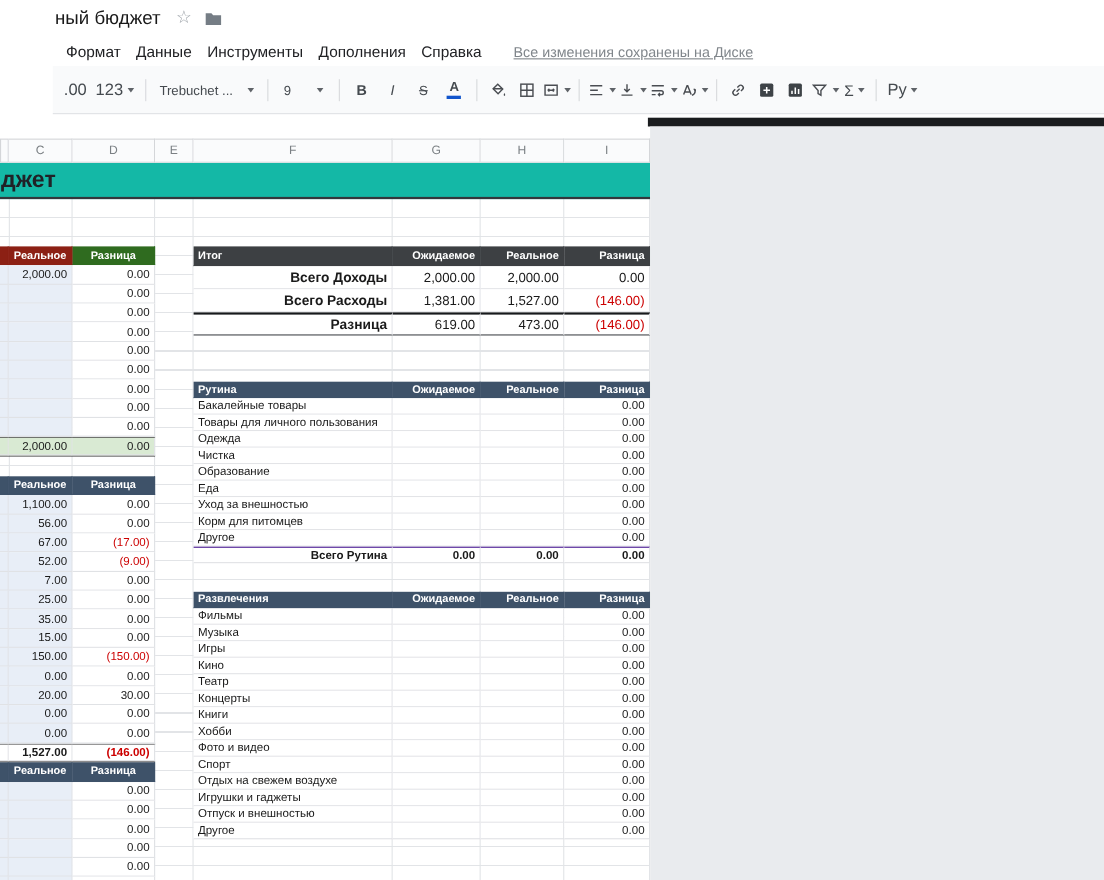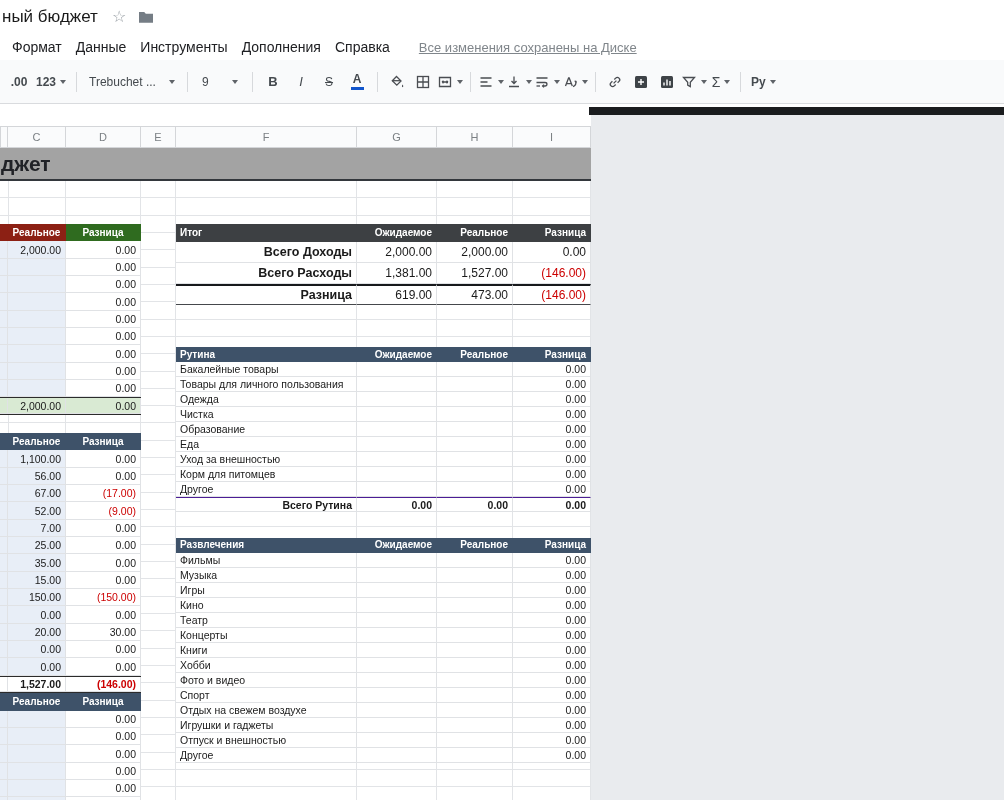--- a/index.html
+++ b/index.html
@@ -1,33 +1,33 @@
 <!DOCTYPE html>
 <html><head>
 <meta charset="utf-8">
 <style>
   * { box-sizing: border-box; margin: 0; padding: 0; }
   body { font-family: "Liberation Sans", sans-serif; }
-  #app { position: relative; width: 1004px; height: 800px; overflow: hidden; background: #fff; }
+  #app { position: relative; width: 1004px; height: 800px; overflow: hidden; background: #fff; padding-left: 48px; }
 
   
   .docbar { height: 34px; display: flex; align-items: center; padding-left: 2px; }
   .doc-title { font-size: 17px; color: #1a1a1a; }
   .star { margin-left: 14px; color: #9aa0a6; font-size: 16px; line-height: 16px; cursor: pointer; }
   .folder { margin-left: 12px; display: flex; align-items: center; cursor: pointer; }
 
   
   .menubar { height: 26px; display: flex; align-items: center; padding-left: 5px; font-size: 14px; color: #202124; }
   .menu-item { padding: 3px 7px; border-radius: 2px; cursor: pointer; white-space: nowrap; }
   .save-status { margin-left: 22px; font-size: 13px; color: #80868b; text-decoration: underline; cursor: pointer; }
 
   
   .toolbar { height: 44px; background: #f9fafb; border-bottom: 1px solid #d9dbde; display: flex; align-items: center; padding-left: 6px; }
   .tbtn { height: 24px; min-width: 24px; display: flex; align-items: center; justify-content: center; margin: 0 1px; border-radius: 2px; color: #454a4f; font-size: 11px; cursor: pointer; }
-  .txt { font-weight: 700; font-size: 12px; padding: 0 3px; }
+  .txt { font-weight: 400; font-size: 15px; padding: 0 3px; }
   .sep { width: 1px; height: 20px; background: #d7d9dc; margin: 0 6px; flex: none; }
   .caret { width: 0; height: 0; border-left: 3.5px solid transparent; border-right: 3.5px solid transparent; border-top: 4px solid #5f6368; margin-left: 4px; flex: none; }
   .fontbox { width: 96px; justify-content: space-between; padding: 0 5px; font-size: 12px; font-weight: 400; }
   .fontbox span:first-child { overflow: hidden; white-space: nowrap; }
   .sizebox { width: 50px; justify-content: space-between; padding: 0 7px; font-size: 12px; }
   .b { font-weight: 700; font-size: 13px; width: 26px; }
   .i { font-style: italic; font-size: 13px; width: 26px; }
   .s { text-decoration: line-through; font-size: 12px; width: 26px; }
   .colorbtn { flex-direction: column; width: 26px; }
   .a-letter { font-weight: 700; font-size: 12px; line-height: 13px; }
@@ -44,21 +44,21 @@
   .colheaders { position: absolute; top: 22px; left: 0; height: 22px; display: flex; }
   .chbox { border: 1px solid #d4d6d9; border-left: none; background: #fafbfc; color: #7b8084; font-size: 11px; display: flex; align-items: center; justify-content: center; cursor: pointer; flex: none; }
   .chbox.first { border-left: 1px solid #d4d6d9; }
 
   .grid { position: absolute; top: 44px; left: 0; width: 591px; height: 652px; overflow: hidden; background: #fff; }
   .hlines { position: absolute; left: 0; top: 33px; width: 591px; height: 619px;
             background: repeating-linear-gradient(to bottom, transparent 0px, transparent 16.32px, #e2e4e7 16.32px, #e2e4e7 17.32px); }
   .vl { position: absolute; top: 33px; bottom: 0; width: 1px; background: #e2e4e7; }
 
   .title-cell { position: absolute; top: 0; left: 0; width: 591px; height: 33px; border-bottom: 2px solid #33373c;
-                display: flex; align-items: center; font-size: 21px; font-weight: 600; color: #202227; background: #a3a3a3; padding-left: 1px; cursor: cell; }
+                display: flex; align-items: center; font-size: 21px; font-weight: 600; color: #202227; background: #14b8a6; padding-left: 1px; cursor: cell; }
 
   
   .ltable { position: absolute; left: 0; width: 141px; }
   .lrow { display: flex; height: 17.35px; }
   .lcell { border-right: 1px solid #e0e2e5; border-bottom: 1px solid #e0e2e5; background: #fff; font-size: 10.5px;
            display: flex; align-items: center; color: #1a1a1a; cursor: cell; flex: none; }
   .sliver { width: 8px; }
   .cc { width: 58px; }
   .cd { width: 75px; }
   .num { justify-content: flex-end; padding-right: 4px; }

